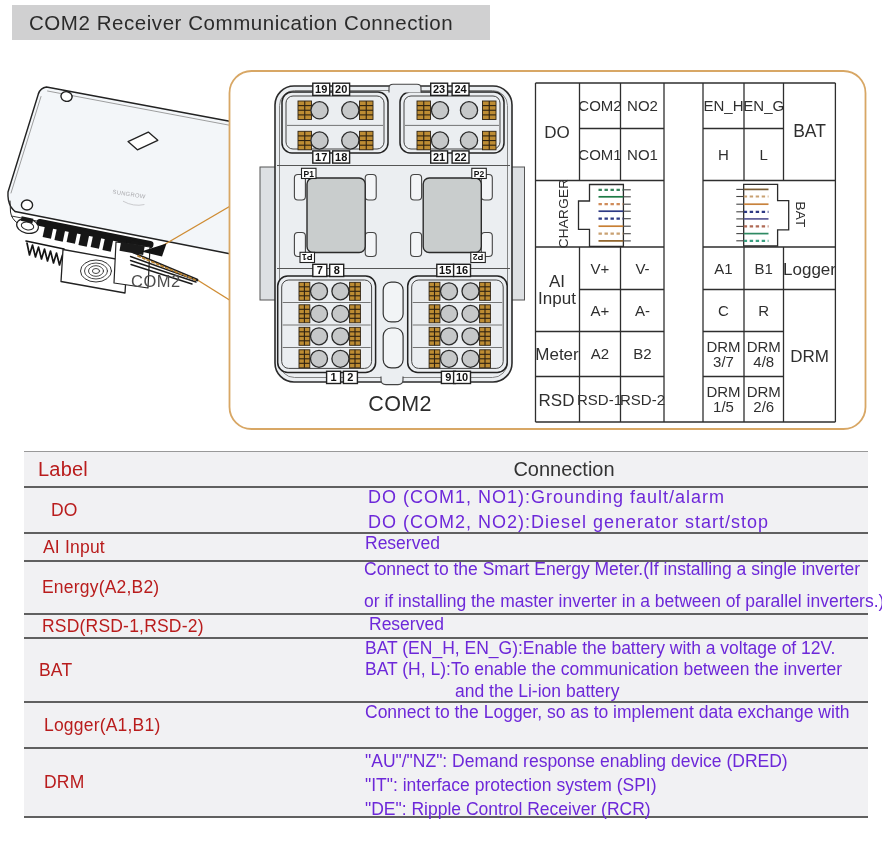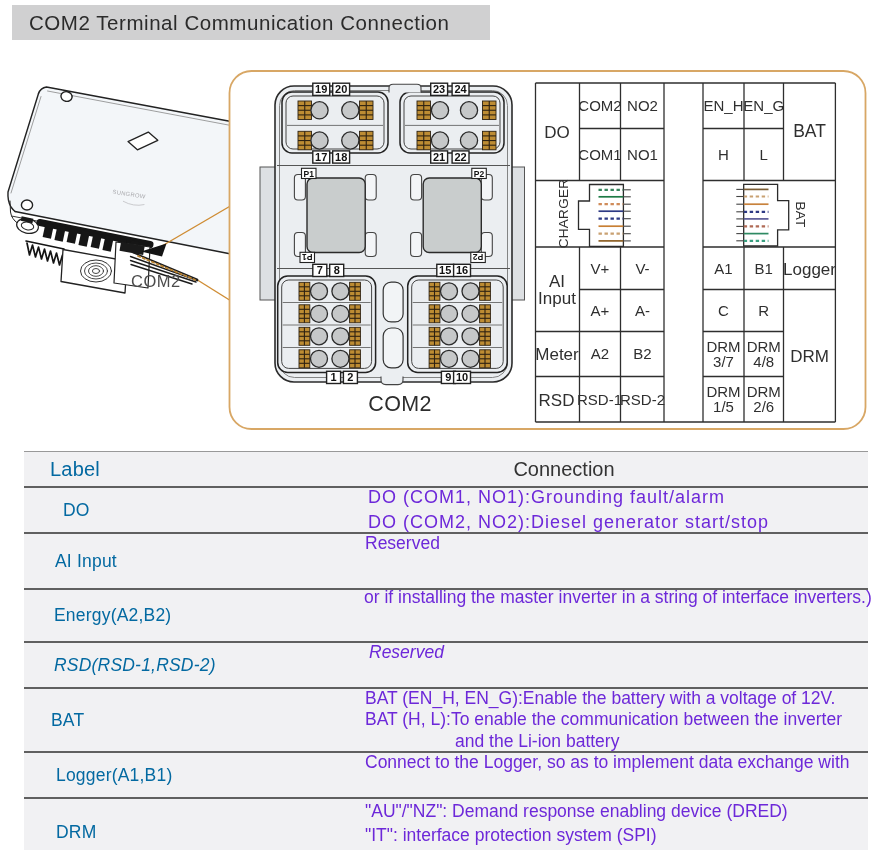--- a/index.html
+++ b/index.html
@@ -7,32 +7,32 @@
        font-family:"Liberation Sans",sans-serif;overflow:hidden;}
   .abs{position:absolute;}
   #titlebar{left:12px;top:5px;width:478px;height:35px;background:#d0d0d1;
             color:#2b2b2b;font-size:20.5px;letter-spacing:.55px;
             line-height:35px;padding-left:17px;box-sizing:border-box;}
   #dsvg{left:0;top:0;width:882px;height:450px;}
   
   #tbl{left:24px;top:451px;width:844px;border-top:1px solid #999;}
   .row{position:relative;background:#f1f1f3;border-bottom:2px solid #606060;
        box-sizing:border-box;color:#333;}
-  .lab{position:absolute;top:0;bottom:0;left:12px;display:flex;align-items:center;
-       font-size:17.5px;letter-spacing:0.2px;color:#0369a1;white-space:nowrap;}
+  .lab{position:absolute;top:0;bottom:0;left:0;display:flex;align-items:center;
+       font-size:17.5px;letter-spacing:0.2px;color:#b91c1c;white-space:nowrap;}
   .des{position:absolute;top:0;bottom:0;left:341px;right:6px;display:flex;
        flex-direction:column;justify-content:space-between;font-size:17.5px;
        line-height:19.5px;color:#6d28d9;white-space:nowrap;}
   .hdr .lab{font-size:20px;}
   .hc{position:absolute;top:0;bottom:0;left:410px;width:260px;display:flex;
       align-items:center;justify-content:center;font-size:20px;color:#333;}
 </style>
 </head>
 <body>
-<div id="titlebar" class="abs">COM2 Terminal Communication Connection</div>
+<div id="titlebar" class="abs">COM2 Receiver Communication Connection</div>
 
 <svg id="dsvg" class="abs" viewBox="0 0 882 450">
 
   <g id="inverter" stroke-linecap="round" stroke-linejoin="round">
 
     <path d="M46.5,87 L231,121.5 L231,254 L15,211.5 Q8,206.5 8.3,198 L8,192 L38.5,93.5 Q40.5,88 46.5,87 Z" fill="#f3f6f9" stroke="none"></path>
     <path d="M38.5,93.5 Q40.5,88 46.5,87 L231,121.5" fill="none" stroke="#222" stroke-width="1.4"></path>
     <path d="M47.5,91 L231,125.5" fill="none" stroke="#888" stroke-width="0.8"></path>
     <path d="M38.5,93.5 L8,192 Q7.4,201 11,207 Q13.5,210.5 15,211.5" fill="none" stroke="#222" stroke-width="1.4"></path>
     <path d="M41,96.5 L11,193" fill="none" stroke="#888" stroke-width="0.8"></path>
@@ -382,33 +382,34 @@
       <div class="lab" style="padding-left:14px;">Label</div>
       <div class="hc">Connection</div>
     </div>
   <div class="row" style="height:46px;">
       <div class="lab" style="padding-left:27px;">DO</div>
     <div class="des" style="left:344px;font-size:18px;letter-spacing:1.0px;">
         <div>DO (COM1, NO1):Grounding fault/alarm</div>
         <div>DO (COM2, NO2):Diesel generator start/stop</div>
       </div>
     </div>
-  <div class="row" style="height:56px;">
+  <div class="row" style="height:28px;">
       <div class="lab" style="padding-left:19px;">AI Input</div>
     <div class="des">
         <div>Reserved</div>
       </div>
     </div>
   <div class="row" style="height:53px;">
       <div class="lab" style="padding-left:18px;">Energy(A2,B2)</div>
     <div class="des" style="left:340px;transform:translateY(-2px);">
-        <div>or if installing the master inverter in a string of interface inverters.)</div>
-      </div>
-    </div>
-  <div class="row" style="height:46px;font-style:italic;">
+        <div>Connect to the Smart Energy Meter.(If installing a single inverter</div>
+        <div>or if installing the master inverter in a between of parallel inverters.)</div>
+      </div>
+    </div>
+  <div class="row" style="height:24px;">
       <div class="lab" style="padding-left:18px;">RSD(RSD-1,RSD-2)</div>
     <div class="des" style="left:345px;">
         <div>Reserved</div>
       </div>
     </div>
   <div class="row" style="height:64px;">
       <div class="lab" style="padding-left:15px;">BAT</div>
     <div class="des">
         <div>BAT (EN_H, EN_G):Enable the battery with a voltage of 12V.</div>
         <div>BAT (H, L):To enable the communication between the inverter</div>

